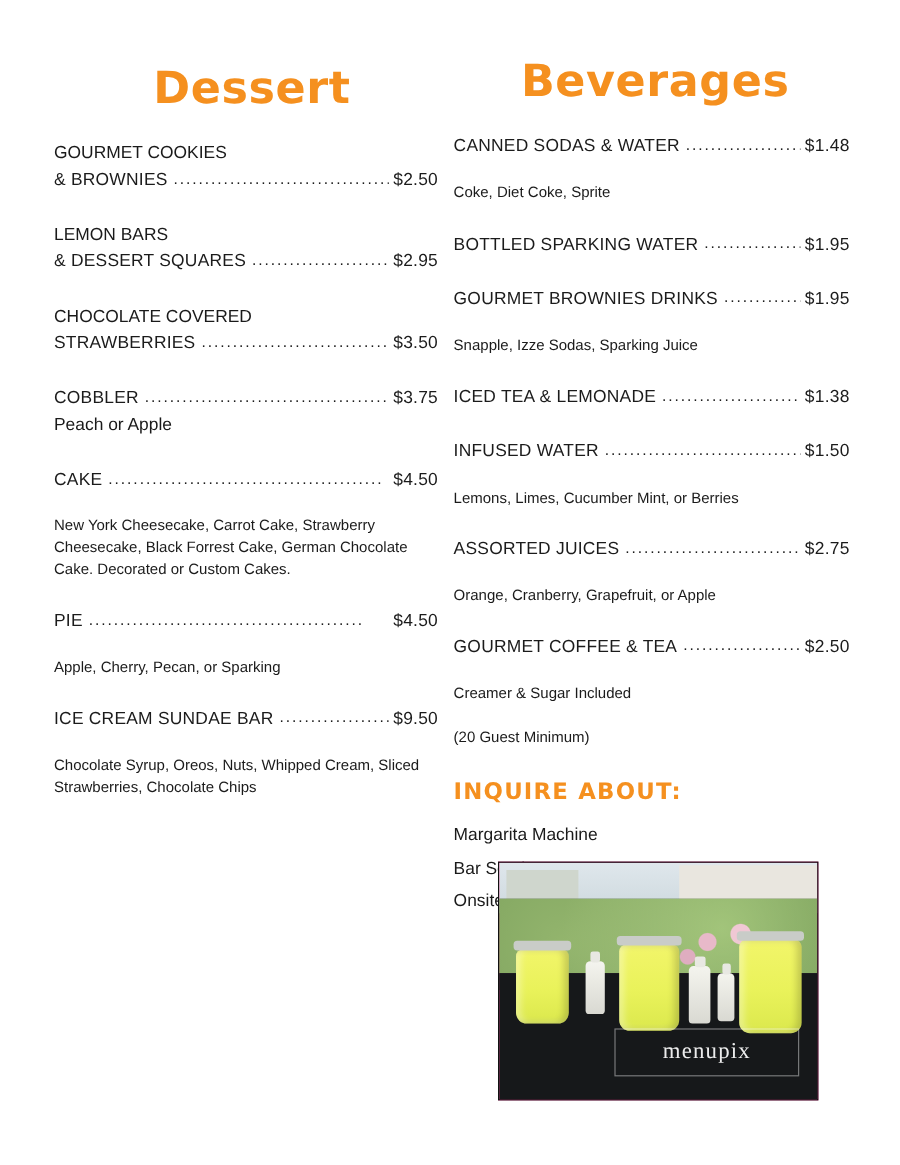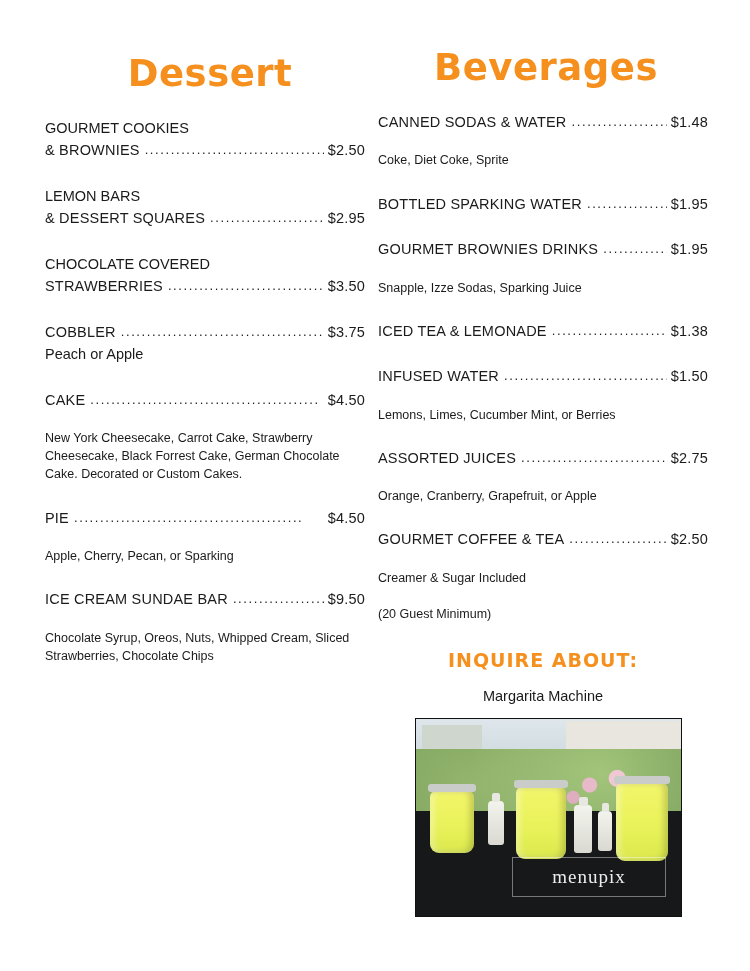--- a/index.html
+++ b/index.html
@@ -86,21 +86,21 @@
   .desc {
     font-size: 12.5px;
     line-height: 1.45;
     color: #1b1b1b;
     margin-top: 18px;
   }
   .spacer-lg { height: 8px; }
 
   .inquire {
     margin-top: 26px;
-    text-align: center;
+    text-align: left;
   }
   .inquire-title {
     color: #F5901F;
     font-family: "DejaVu Sans", sans-serif;
     font-weight: bold;
     font-size: 19px;
     letter-spacing: 1px;
     margin-bottom: 12px;
   }
   .inquire-line {

